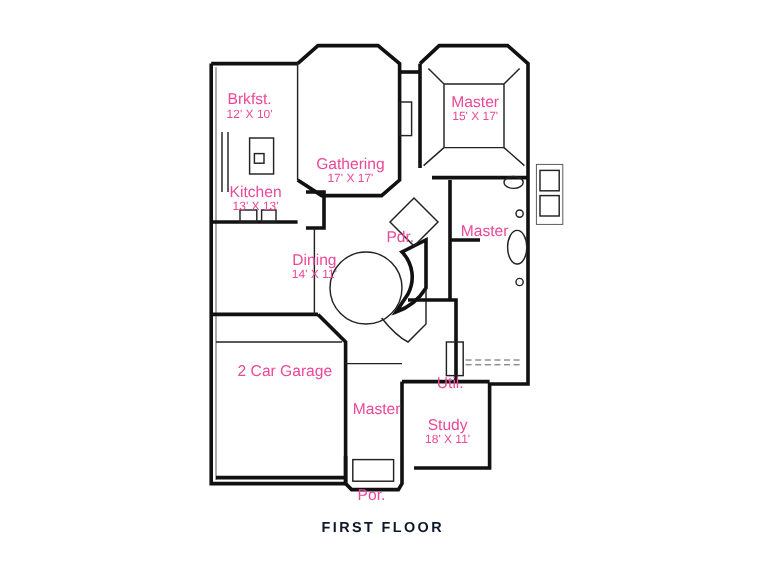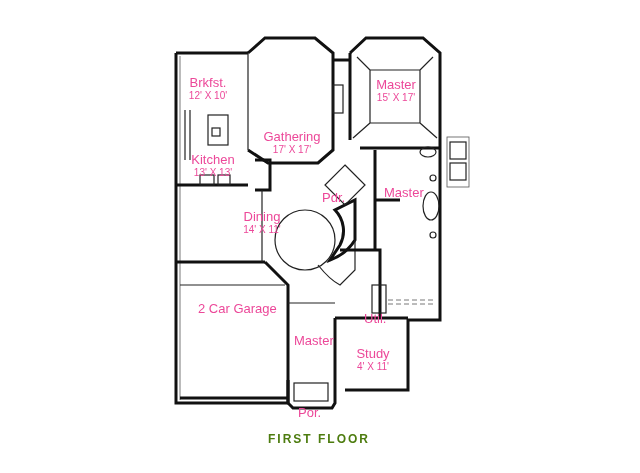--- a/index.html
+++ b/index.html
@@ -3,21 +3,21 @@
 <meta charset="utf-8">
 <style>
   html, body { margin:0; padding:0; background:#ffffff; }
   body { width:640px; height:473px; position:relative; overflow:hidden; font-family:"Liberation Sans", sans-serif; }
   svg { position:absolute; left:0; top:0; }
   .wall { fill:none; stroke:#111; stroke-width:3; }
   .thin { fill:none; stroke:#222; stroke-width:1.2; }
   .hair { fill:none; stroke:#555; stroke-width:0.8; }
   .lbl { position:absolute; color:#ec4899; font-size:13px; text-align:center; line-height:13px; white-space:nowrap; }
   .dim { font-size:10px; }
-  .title { position:absolute; left:268px; top:432px; font-size:12px; letter-spacing:2px; font-weight:bold; color:#4d7c0f; font-family:"Liberation Sans", sans-serif; }
+  .title { position:absolute; left:268px; top:432px; font-size:12px; letter-spacing:2px; font-weight:bold; color:#0f172a; font-family:"Liberation Sans", sans-serif; }
 </style>
 </head>
 <body>
 
 <svg width="640" height="473" viewBox="0 0 640 473">
 
   <path class="wall" d="M176 53 L176 403 L288 403"></path>
   <line class="hair" x1="180" y1="56" x2="180" y2="400"></line>
 
   <path class="wall" d="M176 53 L248 53"></path>
@@ -110,19 +110,19 @@
   <div>Util.</div>
 </div>
 <div class="lbl" style="left:186px;top:302px;margin-left:12px;">
   <div>2 Car Garage</div>
 </div>
 <div class="lbl" style="left:294px;top:334px;">
   <div>Master</div>
 </div>
 <div class="lbl" style="left:346px;top:347px;width:54px;">
   <div>Study</div>
-  <div class="dim">4' X 11'</div>
+  <div class="dim">18' X 11'</div>
 </div>
 <div class="lbl" style="left:298px;top:386px;margin-top:20px;">
   <div>Por.</div>
 </div>
 
 <div class="title">FIRST FLOOR</div>
 
 </body></html>

